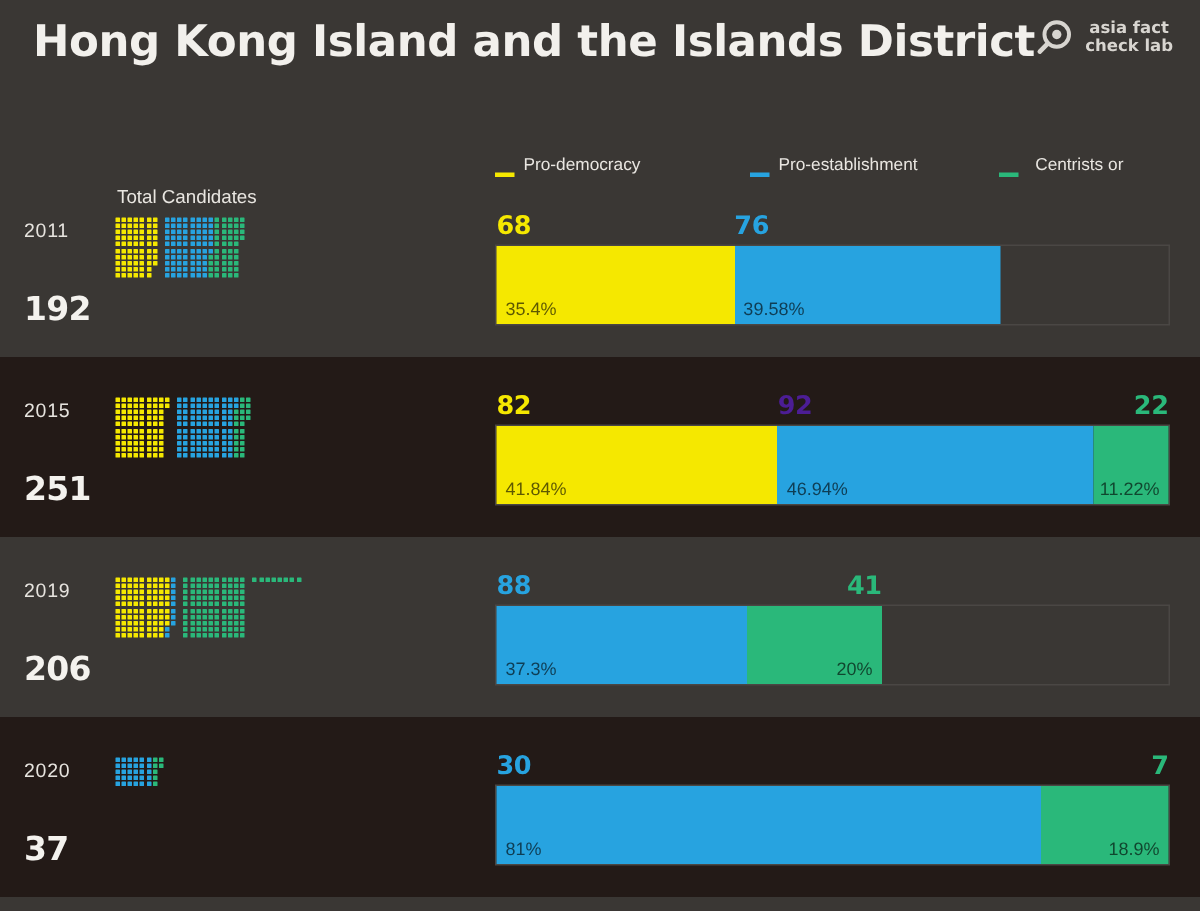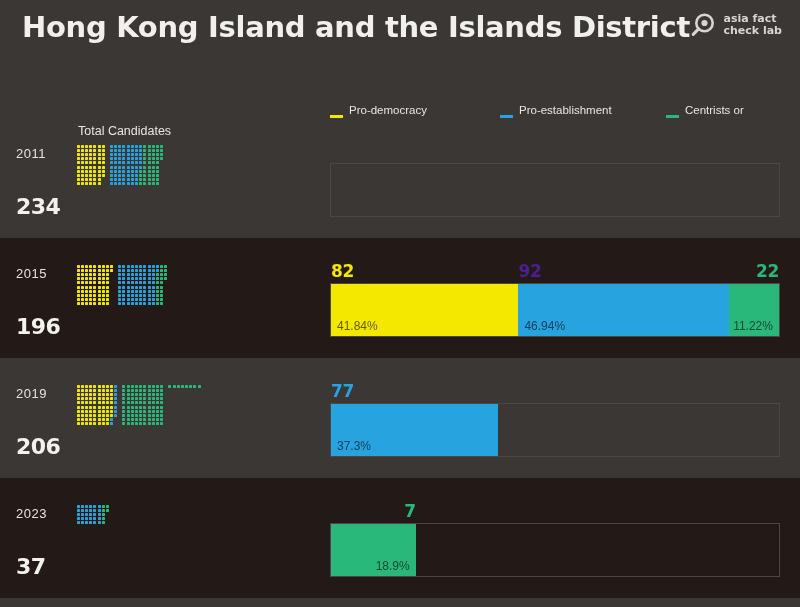--- a/index.html
+++ b/index.html
@@ -4,21 +4,21 @@
 <style>
   html,body{margin:0;padding:0;}
   body{
     width:800px;height:607px;
     background:#3a3734;
     font-family:"Liberation Sans", sans-serif;
     overflow:hidden;
     position:relative;
     color:#ffffff;
   }
-  #page{position:relative;width:800px;height:607px;}
+  #page{position:relative;width:800px;height:607px;text-align:center;}
 
   
   .header{position:absolute;left:0;top:0;width:800px;height:112px;background:#3a3734;}
   .title{
     position:absolute;left:22px;top:10px;
     font-size:29px;font-weight:bold;letter-spacing:-0.3px;
     color:#f2f0ec;
     font-family:"DejaVu Sans", sans-serif;
   }
   .subtitle{
@@ -101,21 +101,21 @@
       <div class="legend-item" style="left: 666px; top: 0px;">
         <span class="legend-swatch" style="background: rgb(42, 184, 122);"></span>
         <span class="legend-label">Centrists or
 independents</span>
       </div>
     </div>
 
   <div id="rows-host">
       <div class="row row-alt-a" style="top: 118px; height: 120px;">
         <div class="year" style="top: 28px;">2011</div>
-        <div class="total" style="top: 76px;">234</div>
+        <div class="total" style="top: 76px;">192</div>
         <div class="totlabel" style="top: 6px;">Total Candidates</div>
         <div class="matrix" style="left: 76px; top: 26px; gap: 4px;">
           <span class="mblock" style="display: grid; grid-auto-flow: column; grid-template-rows: repeat(10, 4.2px);">
             <i class="dot" style="grid-area: 1 / 1; background: rgb(245, 232, 0);"></i>
             <i class="dot" style="grid-area: 2 / 1; background: rgb(245, 232, 0);"></i>
             <i class="dot" style="grid-area: 3 / 1; background: rgb(245, 232, 0);"></i>
             <i class="dot" style="grid-area: 4 / 1; background: rgb(245, 232, 0);"></i>
             <i class="dot" style="grid-area: 5 / 1; background: rgb(245, 232, 0);"></i>
             <i class="dot" style="grid-area: 6 / 1; background: rgb(245, 232, 0);"></i>
             <i class="dot" style="grid-area: 7 / 1; background: rgb(245, 232, 0);"></i>
@@ -302,25 +302,33 @@
             <i class="dot" style="grid-area: 8 / 12; background: rgb(42, 184, 122);"></i>
             <i class="dot" style="grid-area: 9 / 12; background: rgb(42, 184, 122);"></i>
             <i class="dot" style="grid-area: 10 / 12; background: rgb(42, 184, 122);"></i>
             <i class="dot" style="grid-area: 1 / 13; background: rgb(42, 184, 122);"></i>
             <i class="dot" style="grid-area: 2 / 13; background: rgb(42, 184, 122);"></i>
             <i class="dot" style="grid-area: 3 / 13; background: rgb(42, 184, 122);"></i>
             <i class="dot" style="grid-area: 4 / 13; background: rgb(42, 184, 122);"></i>
           </span>
         </div>
         <div class="bar" style="left: 330px; top: 45px; width: 448px; height: 52px;">
+          <div class="seg" style="width: 35.4%; background: rgb(245, 232, 0);">
+            <span class="seg-val val-left" style="color: rgb(245, 232, 0);">68</span>
+            <span class="seg-pct pct-left" style="color: rgba(0, 0, 0, 0.62);">35.4%</span>
+          </div>
+          <div class="seg" style="width: 39.58%; background: rgb(39, 163, 224);">
+            <span class="seg-val val-left" style="color: rgb(39, 163, 224);">76</span>
+            <span class="seg-pct pct-left" style="color: rgba(0, 0, 0, 0.62);">39.58%</span>
+          </div>
         </div>
       </div>
       <div class="row row-alt-b" style="top: 238px; height: 120px;">
         <div class="year" style="top: 28px;">2015</div>
-        <div class="total" style="top: 76px;">196</div>
+        <div class="total" style="top: 76px;">251</div>
         <div class="matrix" style="left: 76px; top: 26px; gap: 4px;">
           <span class="mblock" style="display: grid; grid-auto-flow: column; grid-template-rows: repeat(10, 4.2px);">
             <i class="dot" style="grid-area: 1 / 1; background: rgb(245, 232, 0);"></i>
             <i class="dot" style="grid-area: 2 / 1; background: rgb(245, 232, 0);"></i>
             <i class="dot" style="grid-area: 3 / 1; background: rgb(245, 232, 0);"></i>
             <i class="dot" style="grid-area: 4 / 1; background: rgb(245, 232, 0);"></i>
             <i class="dot" style="grid-area: 5 / 1; background: rgb(245, 232, 0);"></i>
             <i class="dot" style="grid-area: 6 / 1; background: rgb(245, 232, 0);"></i>
             <i class="dot" style="grid-area: 7 / 1; background: rgb(245, 232, 0);"></i>
             <i class="dot" style="grid-area: 8 / 1; background: rgb(245, 232, 0);"></i>
@@ -743,27 +751,31 @@
             <i class="dot" style="grid-area: 1 / 3; background: rgb(42, 184, 122);"></i>
             <i class="dot" style="grid-area: 1 / 4; background: rgb(42, 184, 122);"></i>
             <i class="dot" style="grid-area: 1 / 5; background: rgb(42, 184, 122);"></i>
             <i class="dot" style="grid-area: 1 / 6; background: rgb(42, 184, 122);"></i>
             <i class="dot" style="grid-area: 1 / 7; background: rgb(42, 184, 122);"></i>
             <i class="dot" style="grid-area: 1 / 8; background: rgb(42, 184, 122);"></i>
           </span>
         </div>
         <div class="bar" style="left: 330px; top: 45px; width: 448px; height: 52px;">
           <div class="seg" style="width: 37.3%; background: rgb(39, 163, 224);">
-            <span class="seg-val val-left" style="color: rgb(39, 163, 224);">77</span>
+            <span class="seg-val val-left" style="color: rgb(39, 163, 224);">88</span>
             <span class="seg-pct pct-left" style="color: rgba(0, 0, 0, 0.62);">37.3%</span>
+          </div>
+          <div class="seg" style="width: 20%; background: rgb(42, 184, 122);">
+            <span class="seg-val val-right" style="color: rgb(42, 184, 122);">41</span>
+            <span class="seg-pct pct-right" style="color: rgba(0, 0, 0, 0.62);">20%</span>
           </div>
         </div>
       </div>
       <div class="row row-alt-b" style="top: 478px; height: 120px;">
-        <div class="year" style="top: 28px;">2023</div>
+        <div class="year" style="top: 28px;">2020</div>
         <div class="total" style="top: 76px;">37</div>
         <div class="matrix" style="left: 76px; top: 26px; gap: 4px;">
           <span class="mblock" style="display: grid; grid-auto-flow: column; grid-template-rows: repeat(5, 4.2px);">
             <i class="dot" style="grid-area: 1 / 1; background: rgb(39, 163, 224);"></i>
             <i class="dot" style="grid-area: 2 / 1; background: rgb(39, 163, 224);"></i>
             <i class="dot" style="grid-area: 3 / 1; background: rgb(39, 163, 224);"></i>
             <i class="dot" style="grid-area: 4 / 1; background: rgb(39, 163, 224);"></i>
             <i class="dot" style="grid-area: 5 / 1; background: rgb(39, 163, 224);"></i>
             <i class="dot" style="grid-area: 1 / 2; background: rgb(39, 163, 224);"></i>
             <i class="dot" style="grid-area: 2 / 2; background: rgb(39, 163, 224);"></i>
@@ -793,20 +805,24 @@
             <i class="dot" style="grid-area: 1 / 7; background: rgb(42, 184, 122);"></i>
             <i class="dot" style="grid-area: 2 / 7; background: rgb(42, 184, 122);"></i>
             <i class="dot" style="grid-area: 3 / 7; background: rgb(42, 184, 122);"></i>
             <i class="dot" style="grid-area: 4 / 7; background: rgb(42, 184, 122);"></i>
             <i class="dot" style="grid-area: 5 / 7; background: rgb(42, 184, 122);"></i>
             <i class="dot" style="grid-area: 1 / 8; background: rgb(42, 184, 122);"></i>
             <i class="dot" style="grid-area: 2 / 8; background: rgb(42, 184, 122);"></i>
           </span>
         </div>
         <div class="bar" style="left: 330px; top: 45px; width: 448px; height: 52px;">
+          <div class="seg" style="width: 81.1%; background: rgb(39, 163, 224);">
+            <span class="seg-val val-left" style="color: rgb(39, 163, 224);">30</span>
+            <span class="seg-pct pct-left" style="color: rgba(0, 0, 0, 0.62);">81%</span>
+          </div>
           <div class="seg" style="width: 18.9%; background: rgb(42, 184, 122);">
             <span class="seg-val val-right" style="color: rgb(42, 184, 122);">7</span>
             <span class="seg-pct pct-right" style="color: rgba(0, 0, 0, 0.62);">18.9%</span>
           </div>
         </div>
       </div>
     </div>
 
 </div>
 

